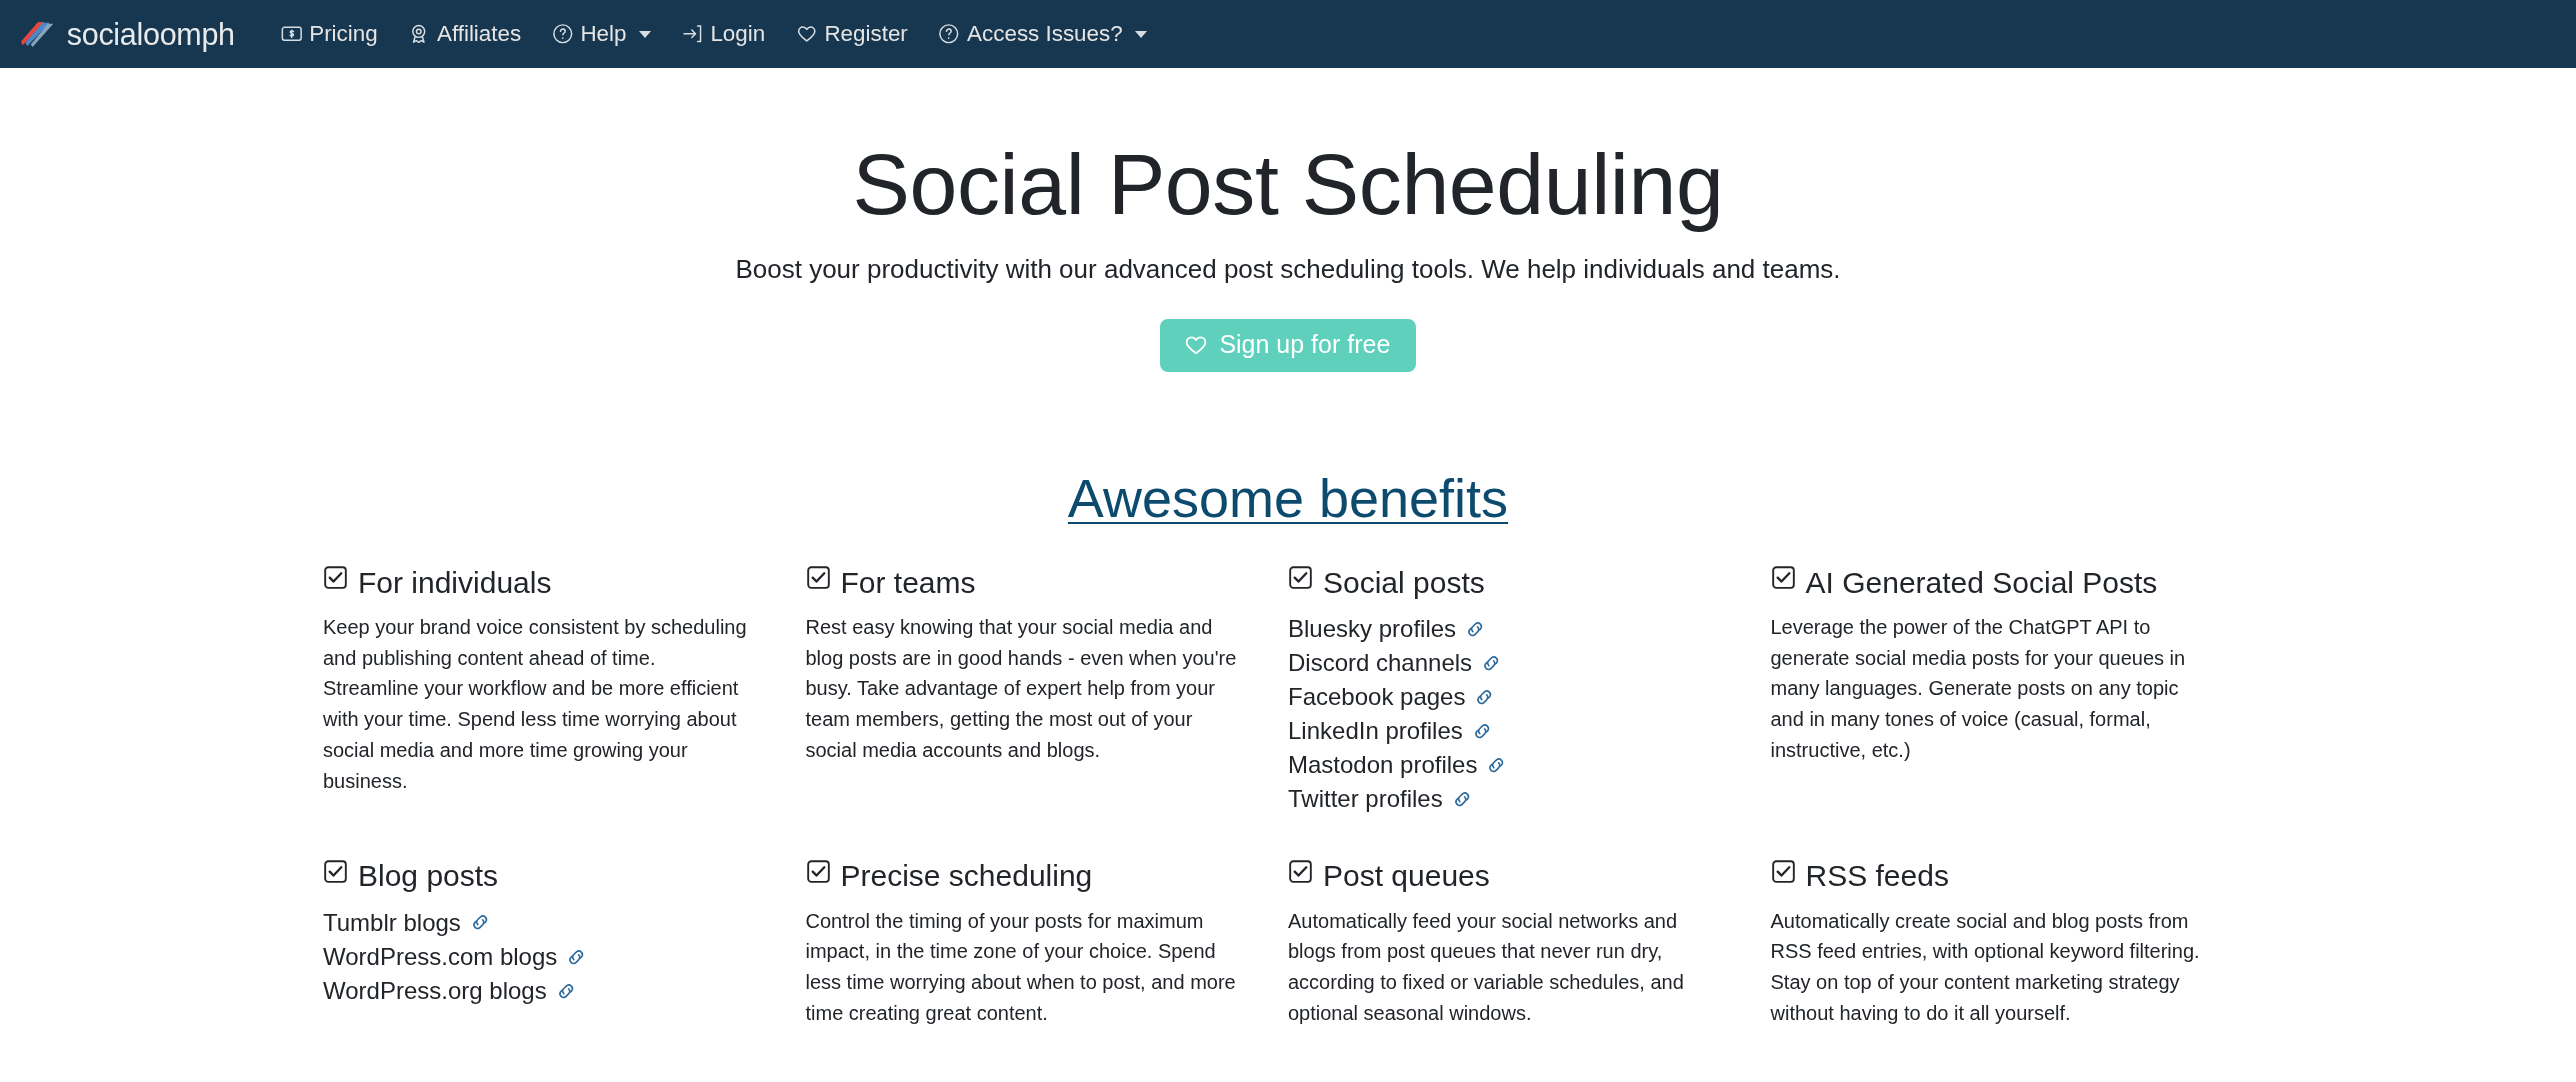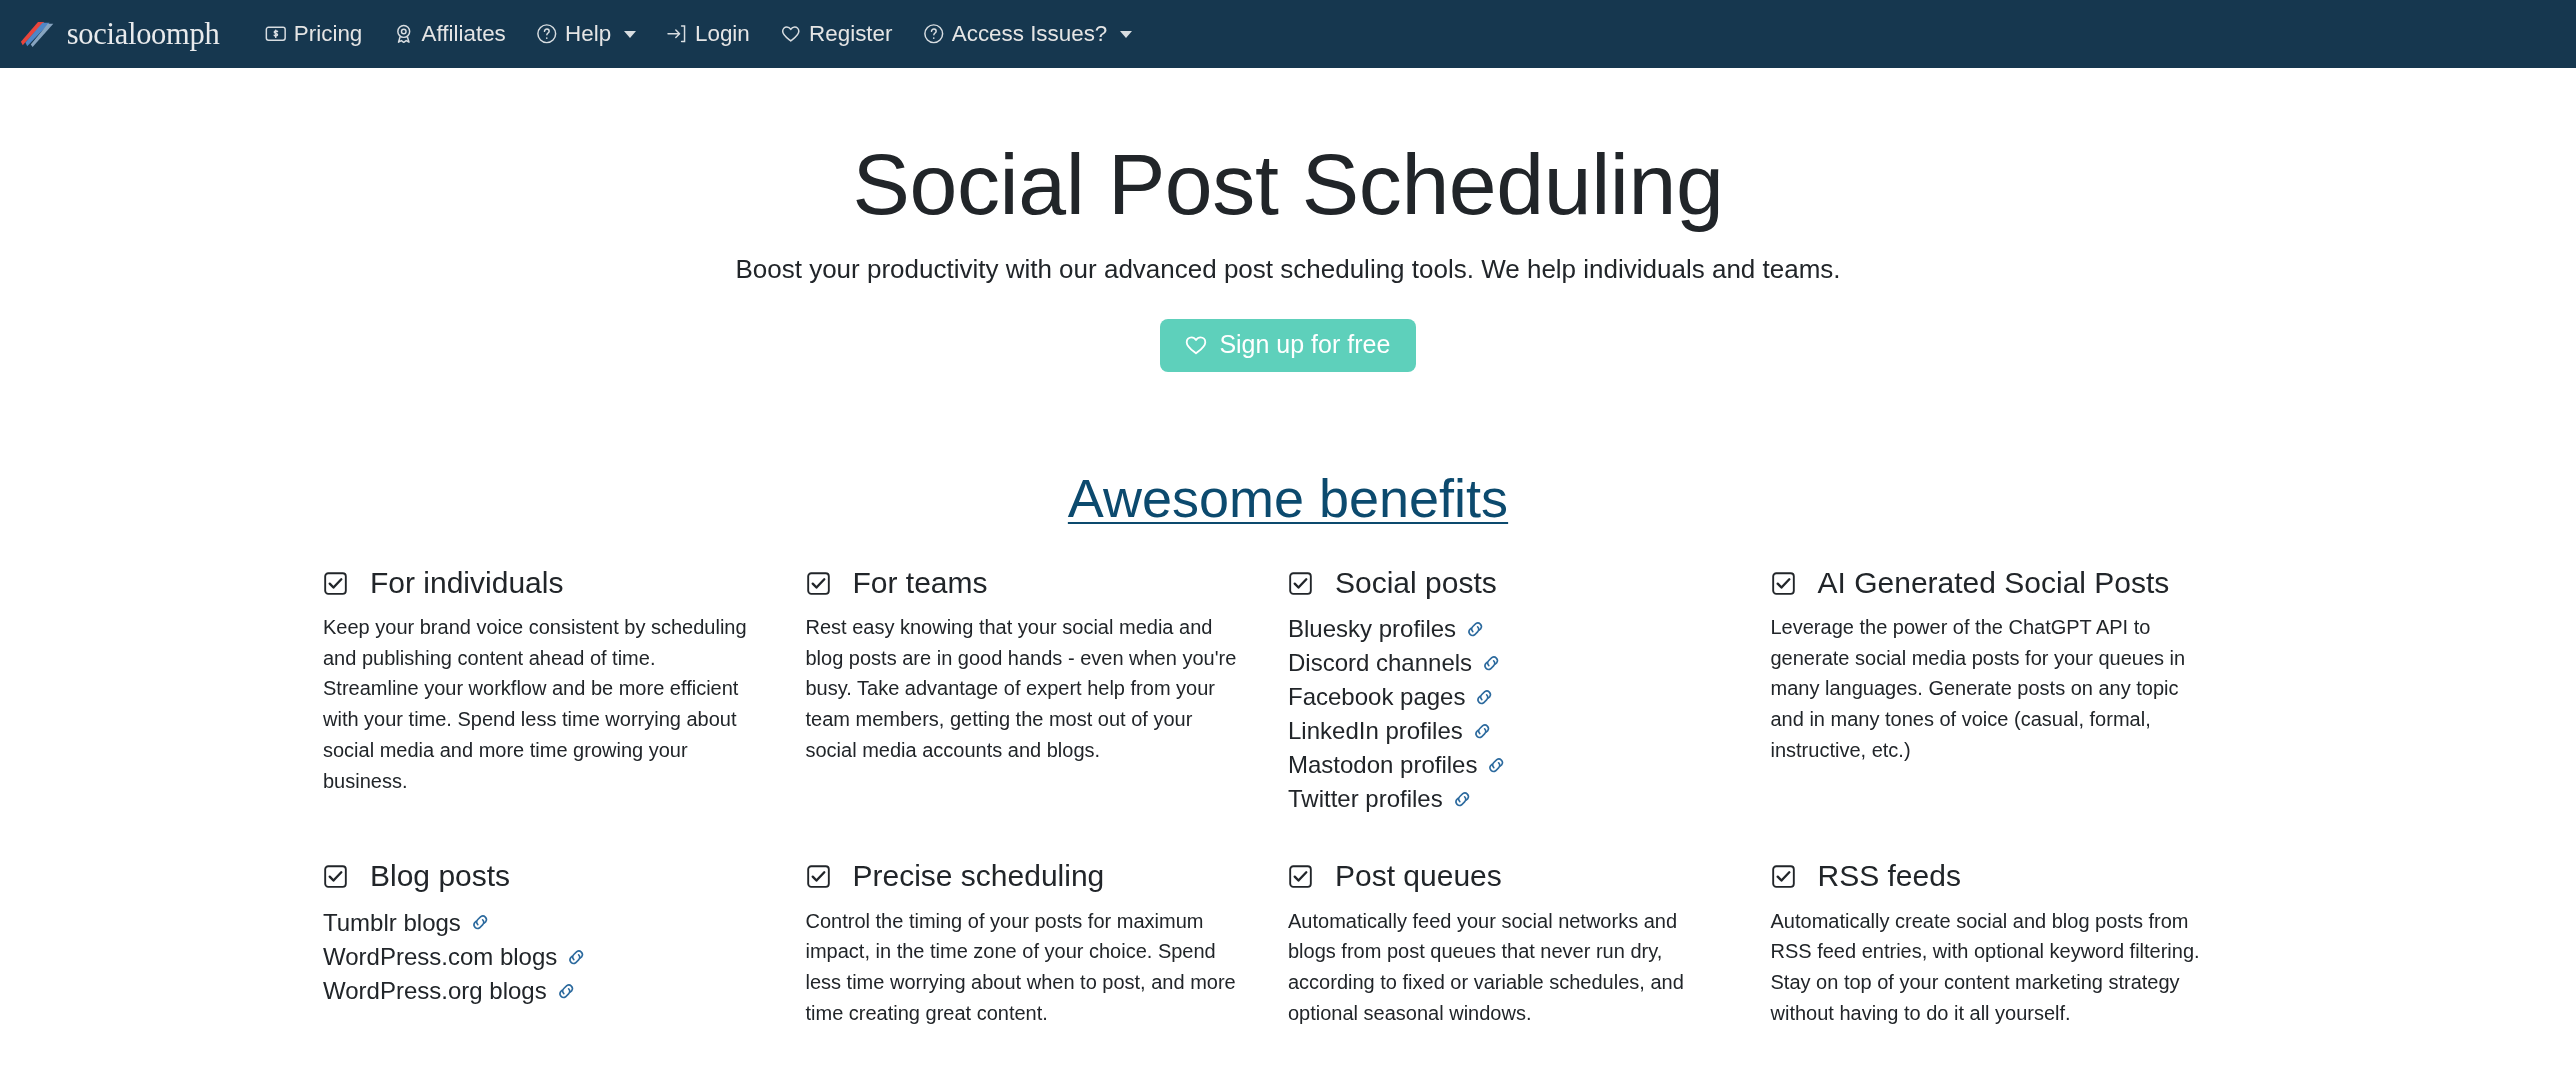--- a/index.html
+++ b/index.html
@@ -21,21 +21,20 @@
     padding: 0 18px 0 20px;
     gap: 0px;
   }
   .brand {
     display: flex;
     align-items: center;
     gap: 10.8px;
     margin-right: 30.5px;
     text-decoration: none;
     cursor: pointer;
-    font-family: Liberation Serif, serif;
   }
   .brand-logo { width: 36px; height: 29px; display: block; flex: none; }
   .brand-name {
     color: #e8eaec;
     font-size: 30.5px;
     letter-spacing: -0.3px;
     font-weight: 400;
     line-height: 1;
   }
   .nav-list { display: flex; align-items: center; gap: 0px; }
@@ -115,22 +114,22 @@
     margin: 33px auto 0 auto;
     width: 1930px;
     display: grid;
     grid-template-columns: repeat(4, 1fr);
     column-gap: 0px;
     row-gap: 0px;
   }
   .cell { padding: 0 49px 0 0; }
   .cell-head {
     display: flex;
-    align-items: center;
-    gap: 22px;
+    align-items: flex-start;
+    gap: 10px;
     font-size: 30px;
     line-height: 1.25;
     color: #212529;
     margin-bottom: 10.8px;
     white-space: nowrap;
   }
   .check-icon { width: 25px; height: 25px; flex: none; display: block; margin-top: 1.8px; }
   .cell-body {
     font-size: 20px;
     line-height: 1.54;

